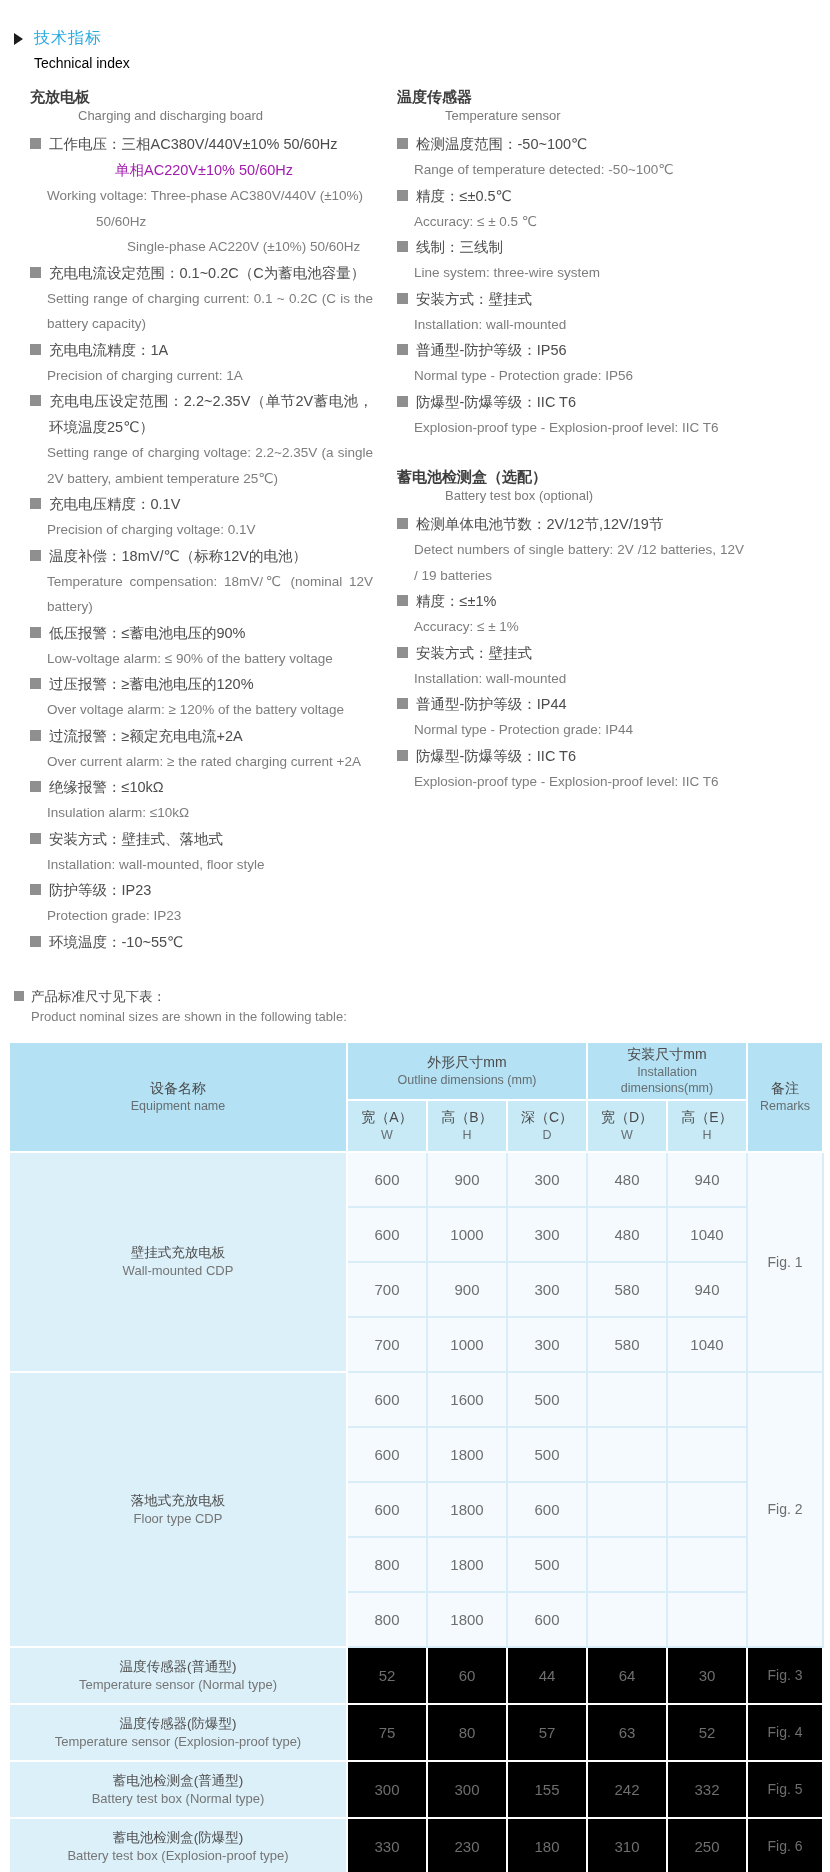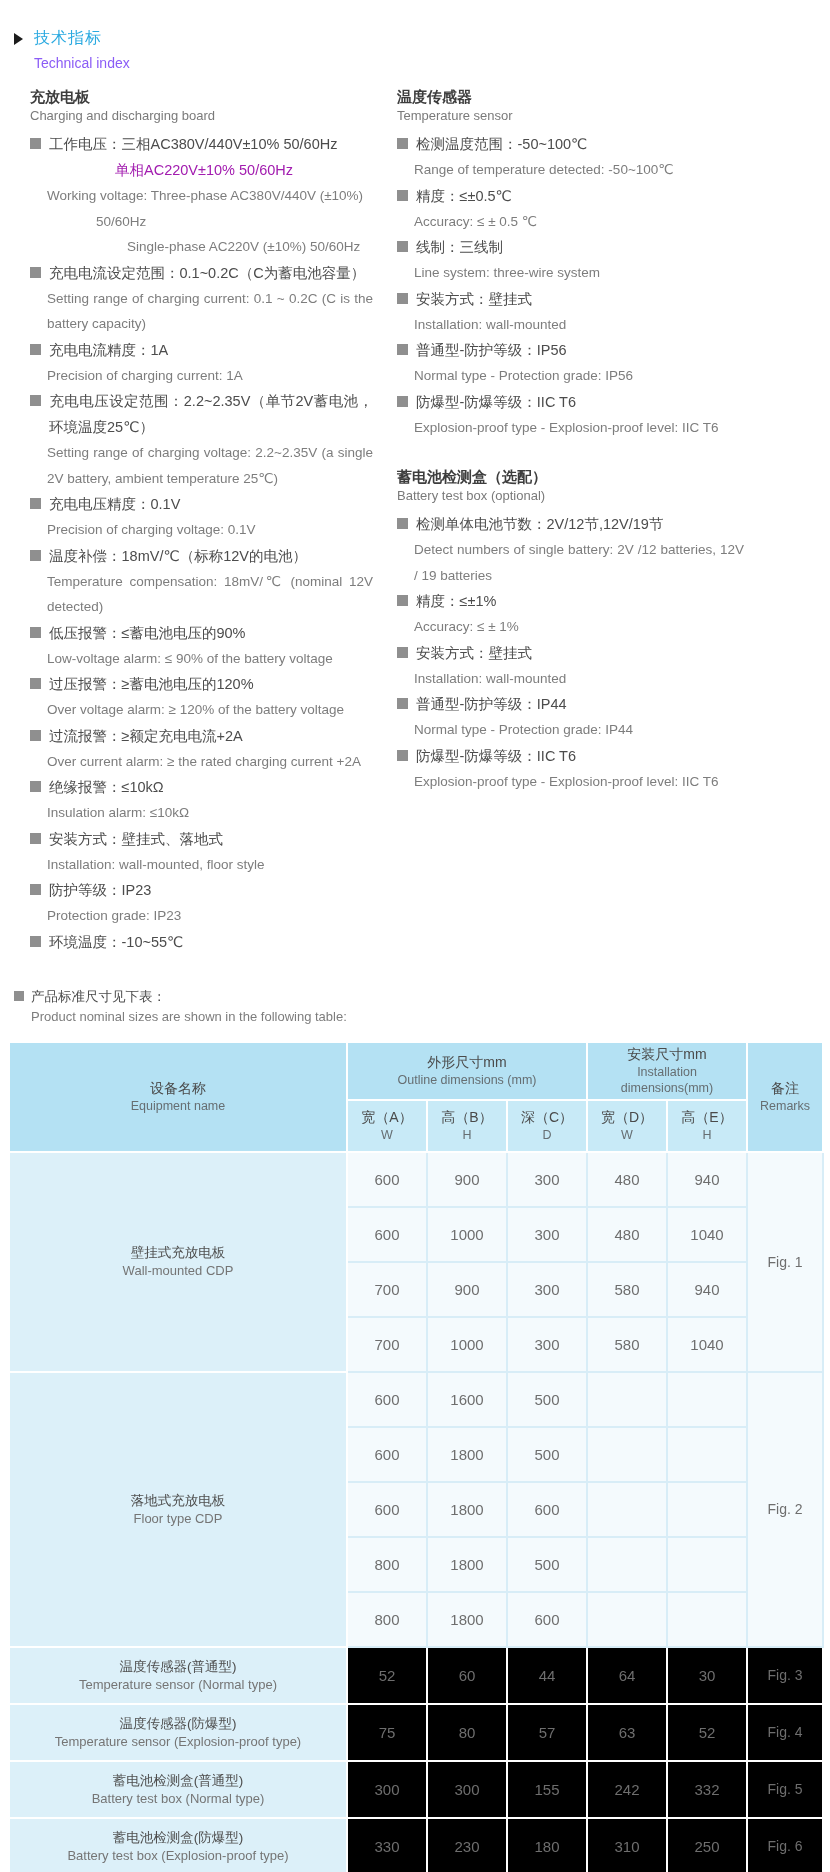--- a/index.html
+++ b/index.html
@@ -9,28 +9,28 @@
     -webkit-font-smoothing: antialiased;
   }
   .page { position: relative; width: 830px; }
 
   
   .title-row { display: flex; align-items: flex-start; margin: 24px 0 0 14px; }
   .tri { width: 0; height: 0; border-left: 9px solid #1c1c1c;
          border-top: 6px solid transparent; border-bottom: 6px solid transparent;
          margin: 9px 11px 0 0; }
   .title-zh { font-size: 16px; color: #29a9e0; line-height: 28px; letter-spacing: 1px; }
-  .title-en { font-size: 14px; color: #8b5cf6; margin-top: 3px; }
+  .title-en { font-size: 14px; color: #000000; margin-top: 3px; }
 
   
   .cols { display: flex; margin: 16px 0 0 30px; }
   .col-left  { width: 343px; }
   .col-right { width: 347px; margin-left: 24px; }
   .sec-zh { font-size: 15px; font-weight: bold; color: #3d3d3d; line-height: 20px; }
-  .sec-en { font-size: 13px; color: #7a7a7a; line-height: 17px; }
+  .sec-en { font-size: 13px; color: #7a7a7a; line-height: 17px; margin-left: 48px; }
   .sec-head { margin-bottom: 7px; }
   .sec-gap { margin-top: 27px; }
 
   .spec-item { margin: 0; }
   .zh-line { font-size: 14.5px; color: #4c4c4c; line-height: 26px;
              padding-left: 19px; text-indent: -19px; text-align: justify; }
   .bullet { display: inline-block; width: 11px; height: 11px; background: #8f8f8f;
             margin-right: 8px; }
   .bullet-sm { width: 10px; height: 10px; margin-right: 7px; }
   .zh2-line { font-size: 14.5px; color: #a21caf; line-height: 26px; padding-left: 85px; }
@@ -102,21 +102,21 @@
           <div class="spec-item">
             <div class="zh-line"><span class="bullet"></span><span>充电电压设定范围：2.2~2.35V（单节2V蓄电池，环境温度25℃）</span></div>
             <div class="en-line">Setting range of charging voltage: 2.2~2.35V (a single 2V battery, ambient temperature 25℃)</div>
           </div>
           <div class="spec-item">
             <div class="zh-line"><span class="bullet"></span><span>充电电压精度：0.1V</span></div>
             <div class="en-line">Precision of charging voltage: 0.1V</div>
           </div>
           <div class="spec-item">
             <div class="zh-line"><span class="bullet"></span><span>温度补偿：18mV/℃（标称12V的电池）</span></div>
-            <div class="en-line">Temperature compensation: 18mV/℃ (nominal 12V detected)</div>
+            <div class="en-line">Temperature compensation: 18mV/℃ (nominal 12V battery)</div>
           </div>
           <div class="spec-item">
             <div class="zh-line"><span class="bullet"></span><span>低压报警：≤蓄电池电压的90%</span></div>
             <div class="en-line">Low-voltage alarm: ≤ 90% of the battery voltage</div>
           </div>
           <div class="spec-item">
             <div class="zh-line"><span class="bullet"></span><span>过压报警：≥蓄电池电压的120%</span></div>
             <div class="en-line">Over voltage alarm: ≥ 120% of the battery voltage</div>
           </div>
           <div class="spec-item">

